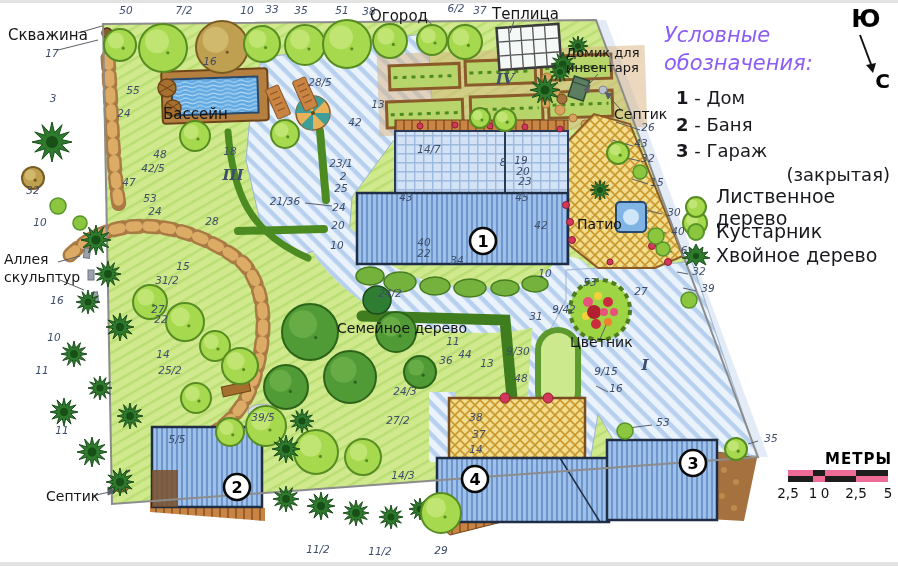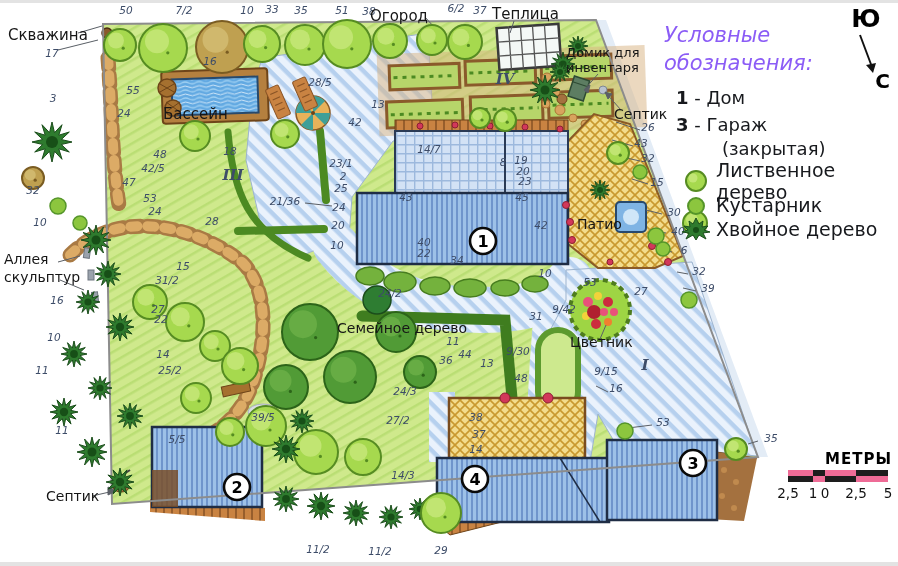--- a/index.html
+++ b/index.html
@@ -13,21 +13,21 @@
   .num{font:italic 10.5px "DejaVu Sans",sans-serif;fill:#3d4c68;}
   .rom{font:italic bold 15px "DejaVu Serif",serif;fill:#3d4c68;}
   .lbl{font-family:"DejaVu Sans",sans-serif;fill:#161616;}
   .bd{font:bold 16px "DejaVu Sans",sans-serif;fill:#000;text-anchor:middle;}
   
   .legend{position:absolute;left:664px;top:22px;width:226px;color:#17191d;}
   .lg-title{font-style:italic;font-size:21px;line-height:1.32;color:#8b5cf6;width:200px;}
   .lg-items{margin-top:8px;margin-left:12px;}
   .lg-item{font-size:18px;line-height:1.45;}
   .lg-item b{font-weight:bold;}
-  .lg-cont{margin-left:46px;font-size:18px;line-height:1.2;}
+  .lg-cont{margin-left:30px;font-size:18px;line-height:1.2;text-align:right;}
   .lg-syms{margin-top:10px;margin-left:16px;}
   .lg-sym{display:flex;align-items:center;height:24px;font-size:19px;}
   .lg-sym .ic{width:32px;height:24px;flex:0 0 32px;margin-right:4px;}
   
   .compass{position:absolute;left:838px;top:6px;width:56px;}
   .c-south{font-size:25px;font-weight:bold;text-align:center;line-height:1;}
   .c-arrow{display:block;margin:0 auto;}
   .c-north{font-size:20px;font-weight:bold;text-align:right;padding-right:4px;margin-top:-8px;}
   
   .scalebar{position:absolute;left:782px;top:450px;width:112px;}
@@ -683,20 +683,21 @@
         <text x="577" y="229" font-size="14" class="lbl">Патио</text>
         <text x="337" y="333" font-size="14" class="lbl">Семейное дерево</text>
         <text x="570" y="347" font-size="14" class="lbl">Цветник</text>
       </g>
   </svg>
 
   <div class="legend">
     <div class="lg-title">Условные обозначения:</div>
     <div class="lg-items">
       <div class="lg-item"><b>1</b><span> - </span><span>Дом</span></div>
+      <div class="lg-item"><b>2</b><span> - </span><span>Баня</span></div>
       <div class="lg-item"><b>3</b><span> - </span><span>Гараж</span></div>
       <div class="lg-cont">(закрытая)</div>
     </div>
     <div class="lg-syms">
       <div class="lg-sym">
         <svg class="ic" viewBox="0 0 32 24">
           <circle cx="16" cy="12" r="10" fill="#a6d94e" stroke="#568c22" stroke-width="2"></circle>
           <circle cx="13" cy="9" r="4.5" fill="#c9e87f" opacity=".8"></circle>
         </svg>
         <span>Лиственное дерево</span>

